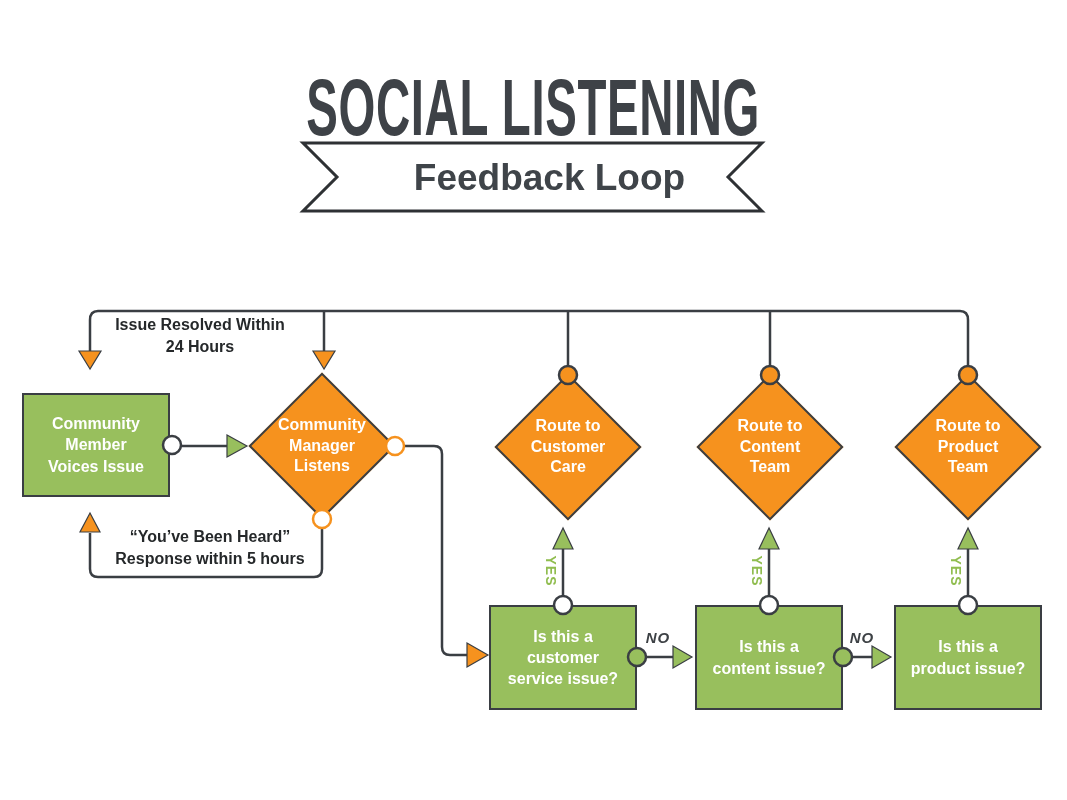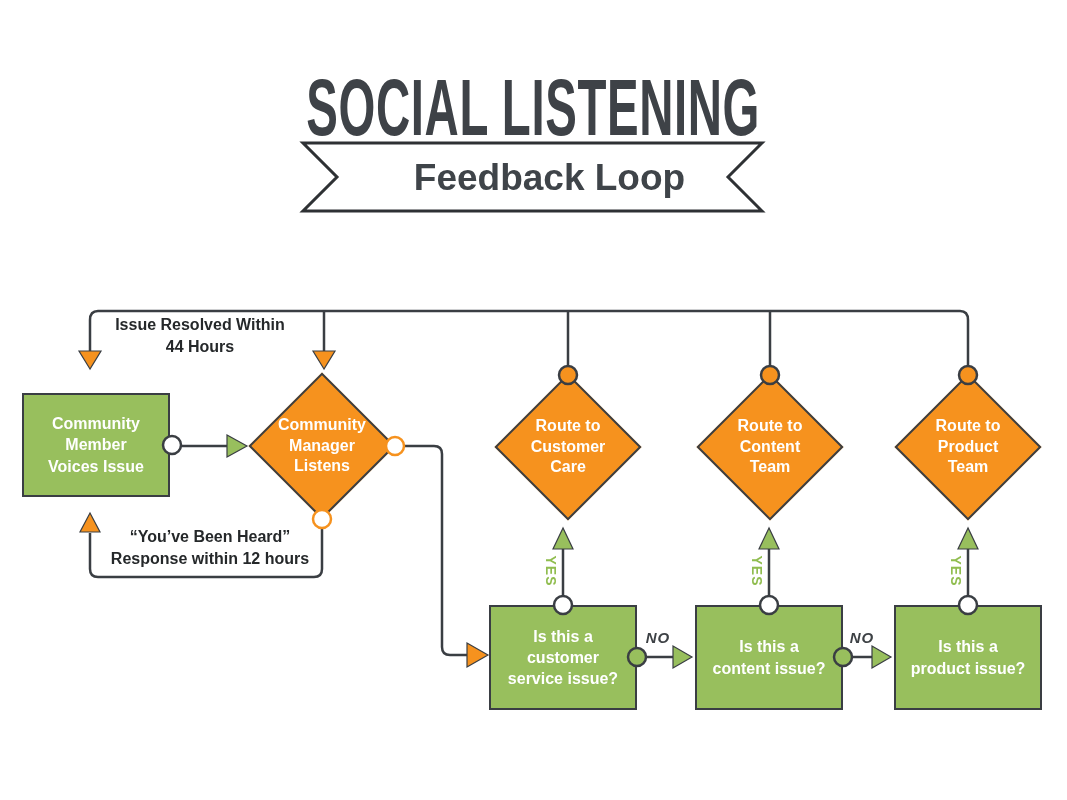--- a/index.html
+++ b/index.html
@@ -123,23 +123,23 @@
 
   <div class="node box" style="left:489px;top:605px;width:148px;height:105px;">Is this a
 customer
 service issue?</div>
   <div class="node box" style="left:695px;top:605px;width:148px;height:105px;">Is this a
 content issue?</div>
   <div class="node box" style="left:894px;top:605px;width:148px;height:105px;">Is this a
 product issue?</div>
 
   <div class="edge-label" style="left:90px;top:314px;width:220px;">Issue Resolved Within
-44 Hours</div>
+24 Hours</div>
   <div class="edge-label" style="left:95px;top:526px;width:230px;">“You’ve Been Heard”
-Response within 12 hours</div>
+Response within 5 hours</div>
 
   <div class="yes-label" style="left:531px;top:563px;">YES</div>
   <div class="yes-label" style="left:737px;top:563px;">YES</div>
   <div class="yes-label" style="left:936px;top:563px;">YES</div>
 
   <div class="no-label" style="left:640px;top:629px;">NO</div>
   <div class="no-label" style="left:844px;top:629px;">NO</div>
 
   <svg class="overlay" width="1067" height="800" viewBox="0 0 1067 800">
     <g stroke-width="2.5">

